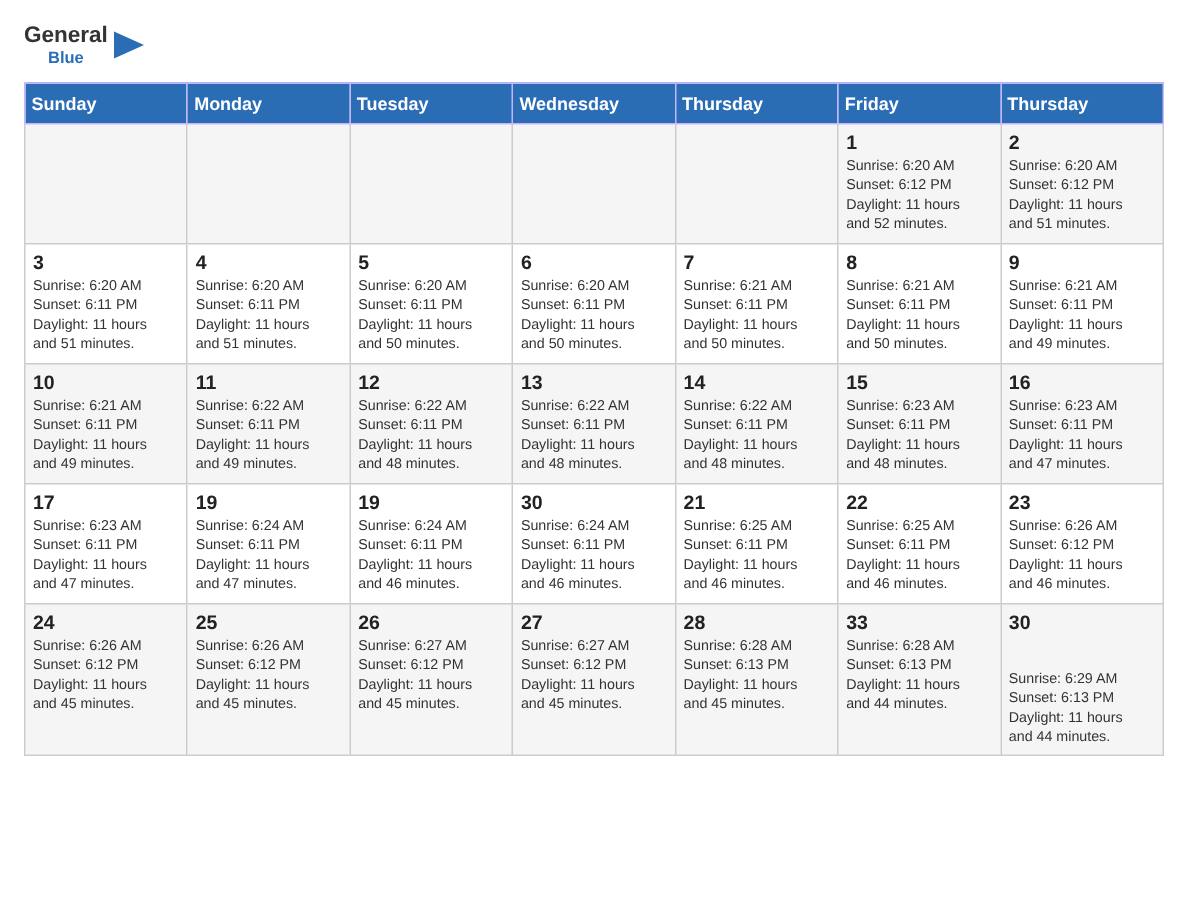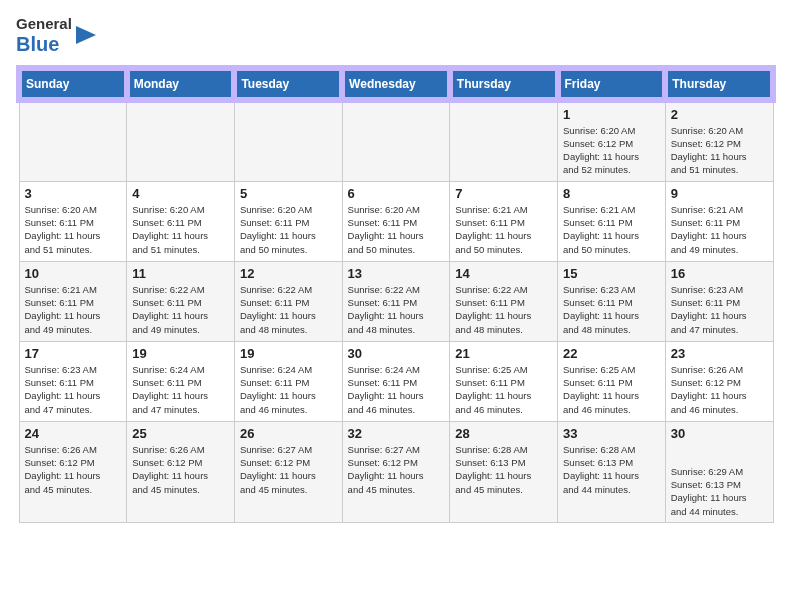--- a/index.html
+++ b/index.html
@@ -36,21 +36,21 @@
       width: 100%;
       border-collapse: collapse;
       table-layout: fixed;
     }
     thead th {
       background-color: #2a6db5;
       color: #fff;
       font-size: 12px;
       font-weight: bold;
       padding: 6px 4px;
-      border: 6px solid #c4b5fd;
+      border: 1px solid #c4b5fd;
       text-align: left;
     }
     tbody td {
       border: 1px solid #ccc;
       vertical-align: top;
       padding: 4px 5px;
       font-size: 10px;
       color: #333;
       height: 80px;
       background: #fff;
@@ -73,23 +73,23 @@
     .empty-cell {
       background: #f9f9f9;
     }
   </style>
 </head>
 <body>
 
 <div class="header">
   <div class="logo">
 <div style="display:flex;align-items:center;">
-  <div style="">
+  <div style="text-align:center;">
     <div style="font-size:15px;font-weight:bold;color:#333;line-height:1.1;">General</div>
-    <div style="font-size:20px;font-weight:bold;color:#2a6db5;line-height:1.1;">Blue</div>
+    <div style="font-size:11px;font-weight:bold;color:#2a6db5;line-height:1.1;">Blue</div>
   </div>
   <svg width="22" height="22" viewBox="0 0 22 22" style="margin-left:2px;">
     <polygon points="2,2 22,11 2,20" fill="#2a6db5"></polygon>
   </svg>
 </div>
     </div>
   <div class="title-block">
     <div class="month-title"></div>
     <div class="location"></div>
   </div>
@@ -298,21 +298,21 @@
 and 45 minutes.</div>
         </td>
         <td>
           <span class="day-num">26</span>
           <div class="day-info" style="white-space: pre-line;">Sunrise: 6:27 AM
 Sunset: 6:12 PM
 Daylight: 11 hours
 and 45 minutes.</div>
         </td>
         <td>
-          <span class="day-num">32</span>
+          <span class="day-num">27</span>
           <div class="day-info" style="white-space: pre-line;">Sunrise: 6:27 AM
 Sunset: 6:12 PM
 Daylight: 11 hours
 and 45 minutes.</div>
         </td>
         <td>
           <span class="day-num">28</span>
           <div class="day-info" style="white-space: pre-line;">Sunrise: 6:28 AM
 Sunset: 6:13 PM
 Daylight: 11 hours

